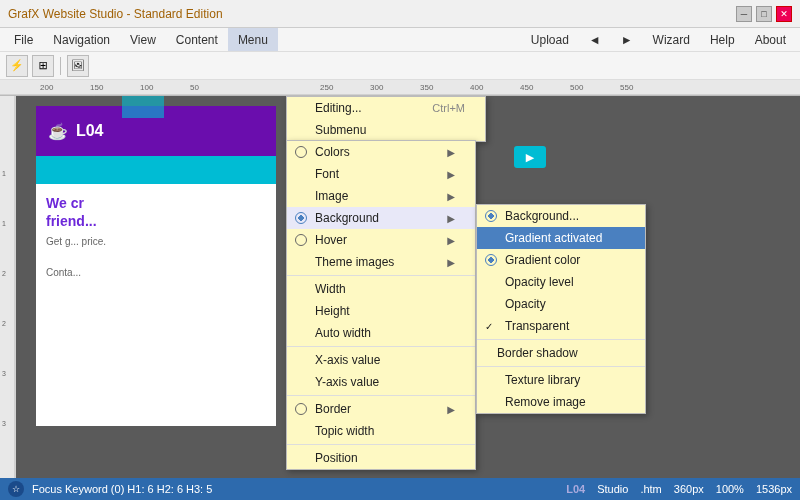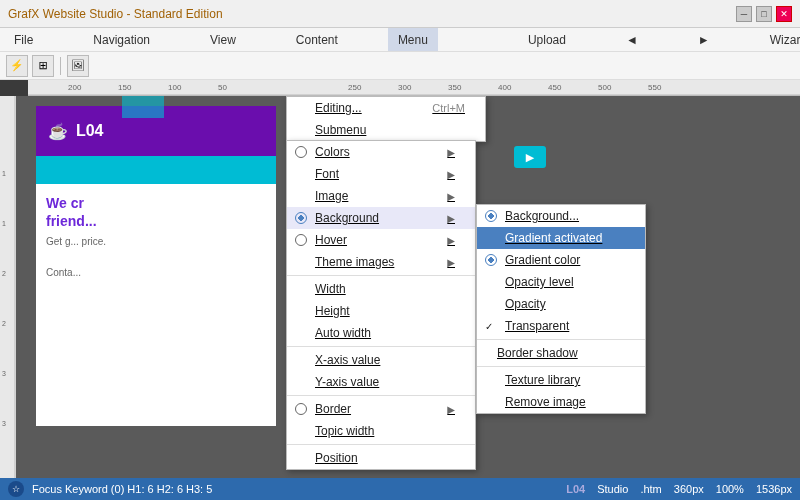--- a/index.html
+++ b/index.html
@@ -47,21 +47,20 @@
     .title-btn.close { background: #e05; color: white; border-color: #c00; }
 
     
     .menu-bar {
       background: #f5f5f5;
       height: 24px;
       display: flex;
       align-items: center;
       padding: 0 4px;
       border-bottom: 1px solid #ddd;
-      gap: 40px;
     }
     .menu-item {
       padding: 2px 10px;
       cursor: pointer;
       font-size: 12px;
       color: #333;
       height: 100%;
       display: flex;
       align-items: center;
     }
@@ -94,21 +93,20 @@
       margin: 0 2px;
     }
 
     
     .ruler-h {
       height: 16px;
       background: #e8e8e8;
       border-bottom: 1px solid #bbb;
       position: relative;
       overflow: hidden;
-      margin-left: 28px;
     }
 
     
     .main-area {
       display: flex;
       height: calc(500px - 28px - 24px - 28px - 16px - 22px);
     }
 
     
     .ruler-v {
@@ -165,25 +163,24 @@
       color: #6d28d9;
       line-height: 1.3;
     }
     .site-content p {
       font-size: 10px;
       color: #666;
       margin-top: 6px;
     }
 
     .dropdown-menu {
-      background: #ffffff;
+      background: #fef9c3;
       border: 1px solid #bbb;
       box-shadow: 2px 2px 6px rgba(0,0,0,0.3);
       min-width: 180px;
-      text-decoration: underline;
     }
     .dropdown-menu-item {
       padding: 4px 20px 4px 28px;
       cursor: pointer;
       display: flex;
       align-items: center;
       justify-content: space-between;
       color: #222;
       font-size: 12px;
       position: relative;

